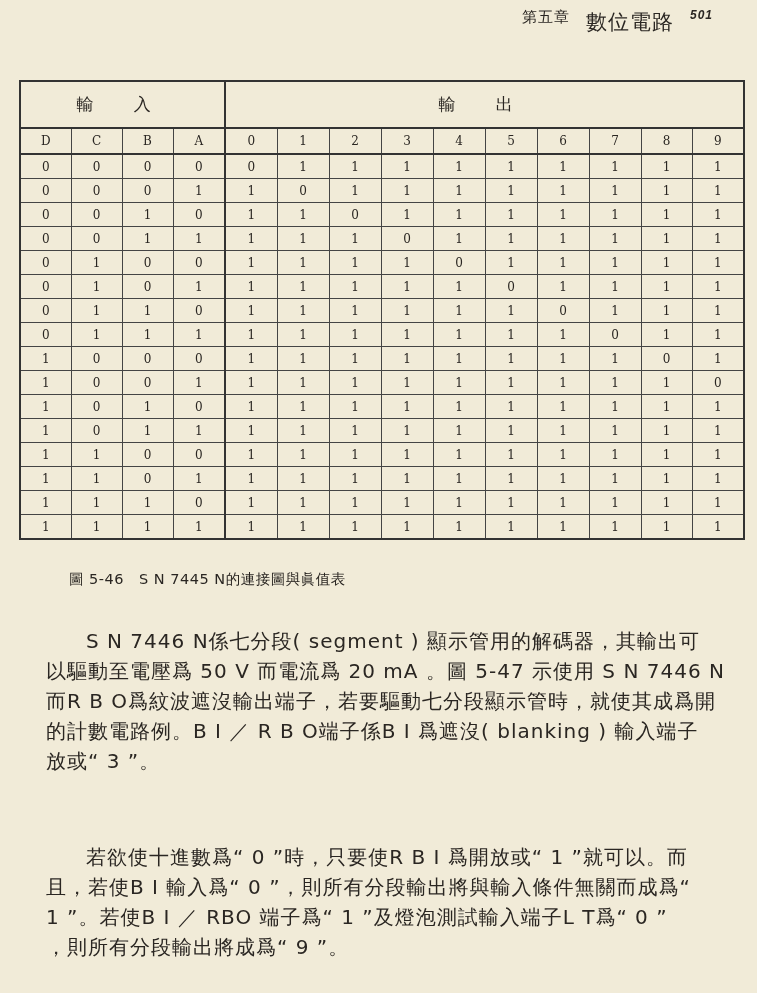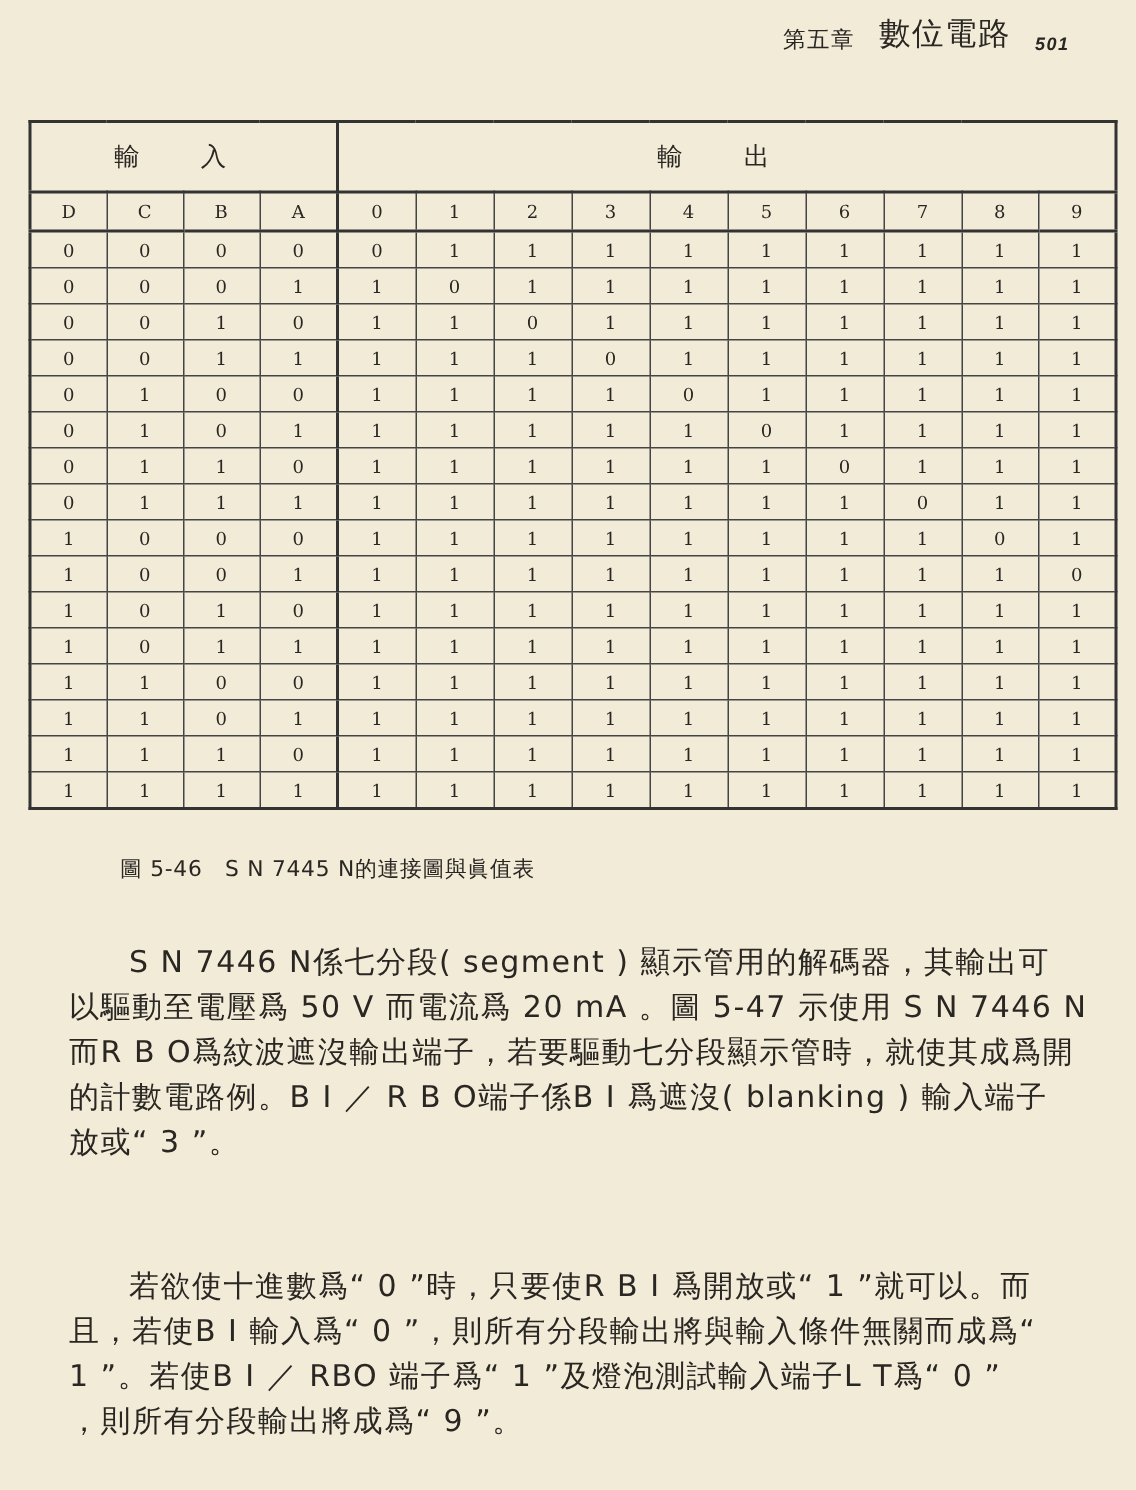--- a/index.html
+++ b/index.html
@@ -6,21 +6,21 @@
   body {
     width:757px; height:993px; overflow:hidden;
     background:#f1ebd8;
     font-family:"DejaVu Serif", serif;
     color:#2a2622;
     position:relative;
   }
   .page-header {
     position:absolute; top:8px; right:44px;
     font-size:15px; letter-spacing:1px;
-    display:flex; align-items:flex-end; gap:16px;
+    display:flex; align-items:flex-start; gap:16px;
   }
   .page-header .chapter { font-family:"DejaVu Sans", sans-serif; font-size:15px; }
   .page-header .section { font-family:"DejaVu Sans", sans-serif; font-size:21px; }
   .page-header .pageno {
     font-family:"Liberation Sans", sans-serif; font-weight:bold; font-style:italic;
     font-size:12px;
   }
   .truth-table {
     position:absolute; left:19px; top:80px;
     width:726px;
@@ -32,27 +32,27 @@
   }
   .truth-table td, .truth-table th {
     border:1px solid #444;
     text-align:center;
     padding:0;
     height:23px;
     font-weight:normal;
   }
   .truth-table .group-head th {
     height:45px; font-size:17px; letter-spacing:18px;
-    font-family:Liberation Sans, sans-serif;
+    font-family:Liberation Serif, serif;
     border-bottom:2px solid #333;
   }
   .truth-table .col-head th { height:24px; border-bottom:2.5px solid #333; font-size:12px; }
   .truth-table .sep { border-right:2.5px solid #333; }
   .caption {
-    position:absolute; left:80px; top:570px;
+    position:absolute; left:69px; top:570px;
     font-size:14.5px; font-family:"DejaVu Sans", sans-serif; letter-spacing:0.5px;text-align:center;
   }
   .para {
     position:absolute; left:46px; width:680px;
     font-size:20px; line-height:30px;
     font-family:"DejaVu Sans", sans-serif;
     letter-spacing:1px;
     margin:0;
   }
   .para .line { display:block; white-space:nowrap; }

